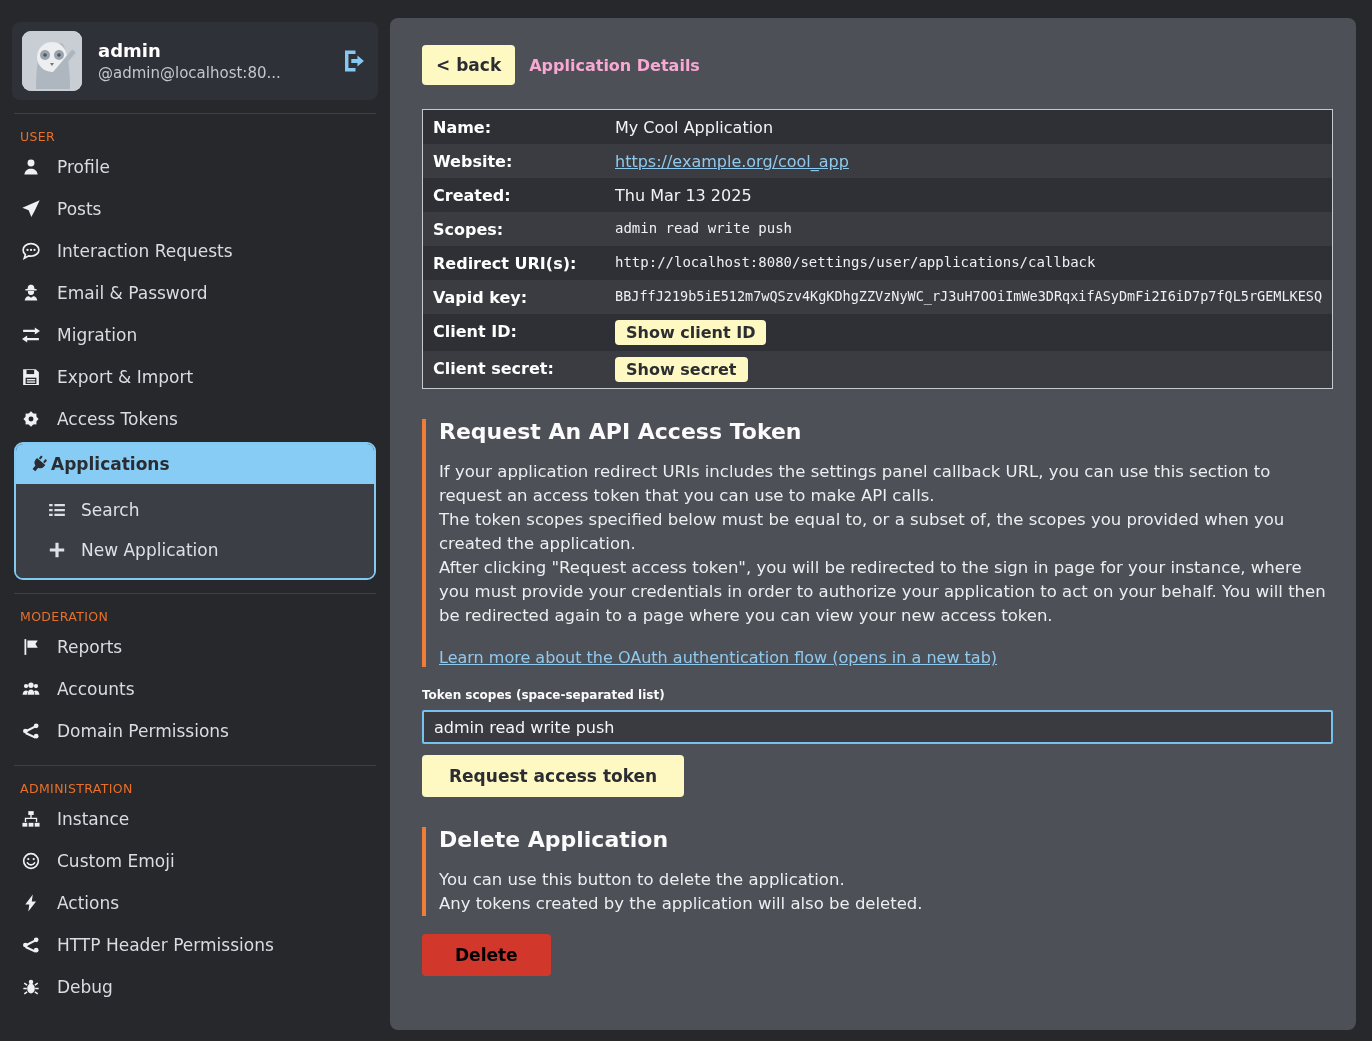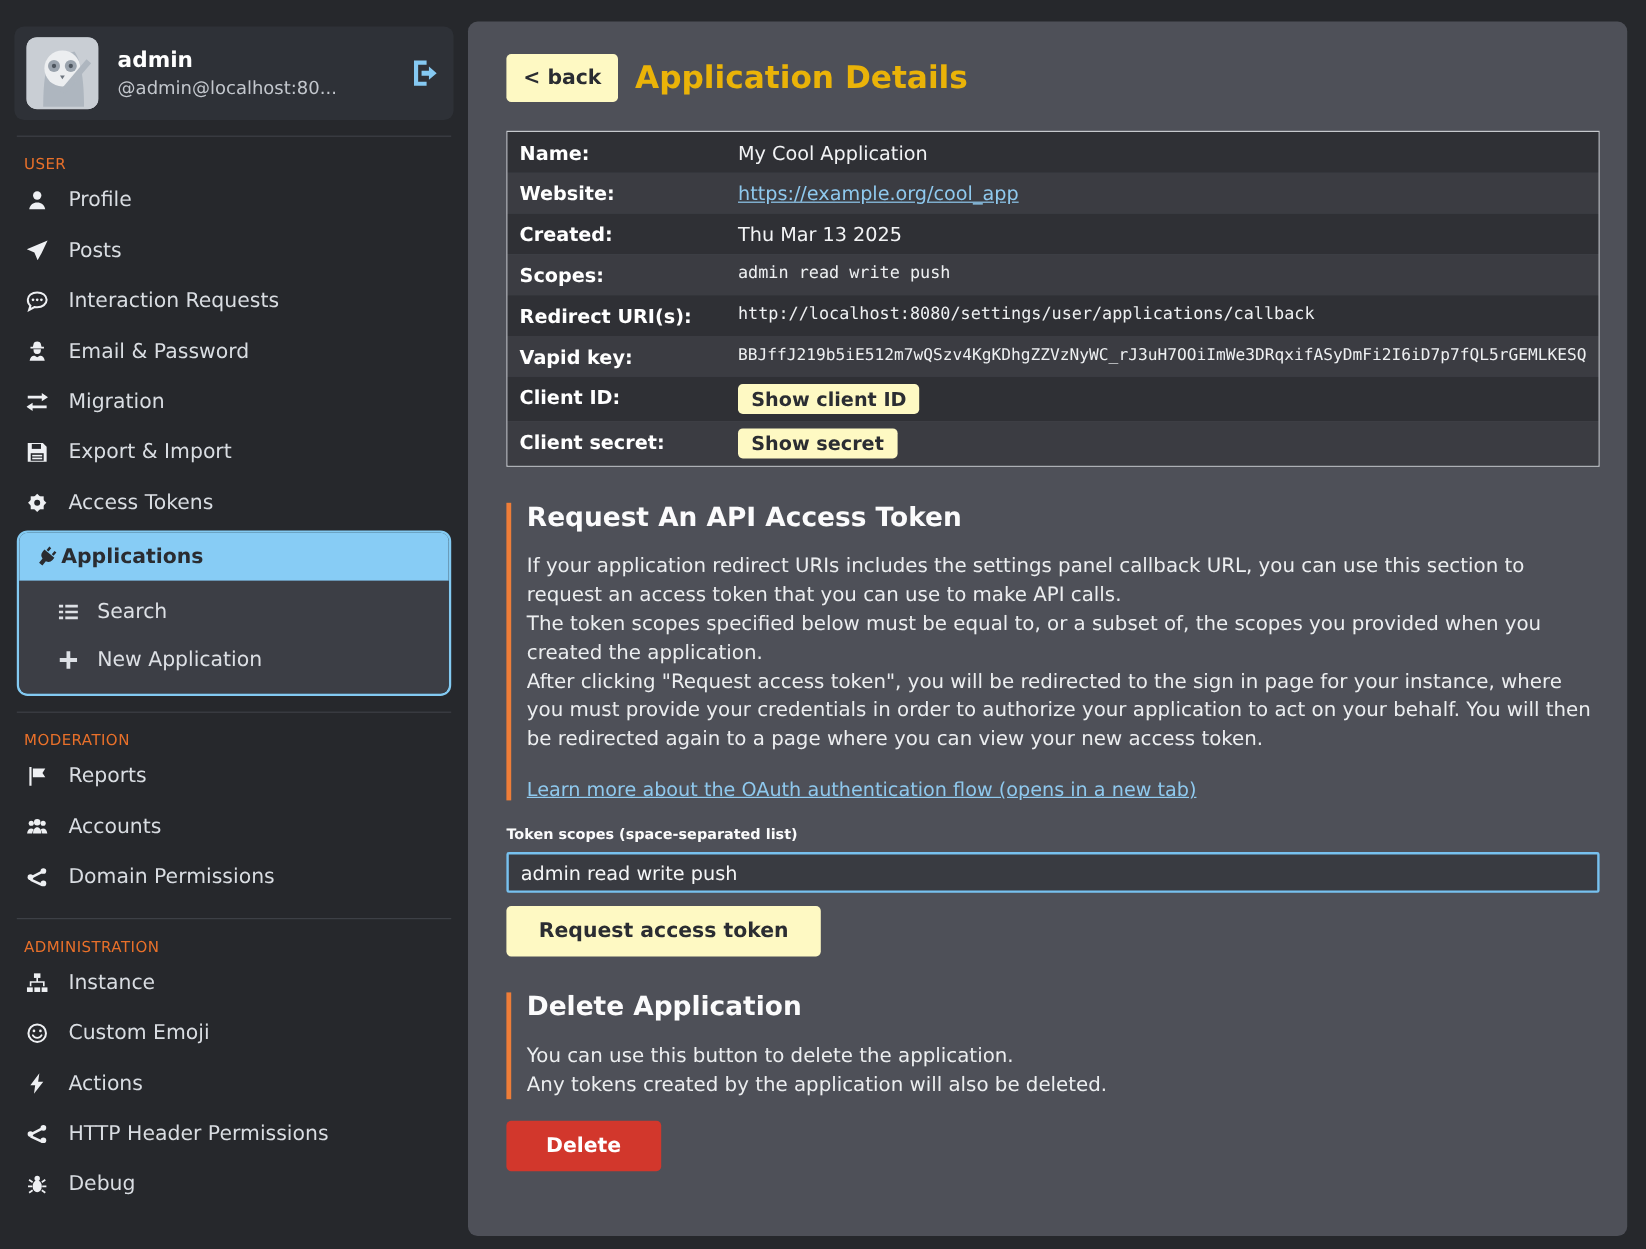--- a/index.html
+++ b/index.html
@@ -49,21 +49,21 @@
     background:#4e5058; border-radius:8px; height:100%;
     padding:27px 23px 30px 32px; overflow:hidden;
   }
   .page-header { display:flex; align-items:center; gap:14px; margin-bottom:24px; }
   .btn {
     display:inline-block; background:#fef9c3; color:#2b2d32; font-weight:bold;
     border:none; border-radius:4px; cursor:pointer;
     font-family:"DejaVu Sans","Liberation Sans",sans-serif;
   }
   .back-btn { font-size:17px; padding:10px 14px; }
-  .page-title { font-size:26px; font-weight:bold; color:#eab308; }
+  .page-title { font-size:16px; font-weight:bold; color:#f9a8d4; }
   
   .details-table { border:1px solid #c6c9cd; }
   .drow { display:flex; align-items:flex-start; padding:6px 10px; min-height:34px; }
   .drow:nth-child(odd) { background:#2f3035; }
   .drow:nth-child(even) { background:#3b3c42; }
   .dlabel { width:182px; flex:none; font-weight:bold; font-size:16px; color:#ffffff; padding-top:2px; }
   .dvalue { font-size:16px; color:#f2f3f5; padding-top:2px; }
   .mono { font-family:"DejaVu Sans Mono","Liberation Mono",monospace; font-size:14px; color:#eef0f2; }
   .mono-line + .mono-line { margin-top:7px; }
   .vapid { font-size:13.5px; }
@@ -75,21 +75,21 @@
   .section p { font-size:16.5px; line-height:24px; color:#eceef0; }
   .section .learn-link { display:inline-block; margin-top:20px; font-size:16px; }
   .field-label { font-weight:bold; font-size:12px; color:#fbfbfc; margin-top:21px; margin-bottom:8px; }
   .scopes-input {
     width:100%; height:34px; background:#393b41; border:2px solid #77c1ef; border-radius:2px;
     color:#f5f6f7; font-size:16px; padding:0 10px;
     font-family:"DejaVu Sans","Liberation Sans",sans-serif; outline:none;
   }
   .request-btn { font-size:17px; padding:11px 27px; margin-top:11px; }
   .delete-btn {
-    background:#d2372c; color:#ffffff; font-weight:bold; font-size:17px;
+    background:#d2372c; color:#000000; font-weight:bold; font-size:17px;
     border:none; border-radius:4px; padding:11px 33px; margin-top:18px; cursor:pointer;
     font-family:"DejaVu Sans","Liberation Sans",sans-serif;
   }
 </style>
 </head>
 <body>
 
 <aside class="sidebar">
   <div class="user-card">
     <div class="avatar">

